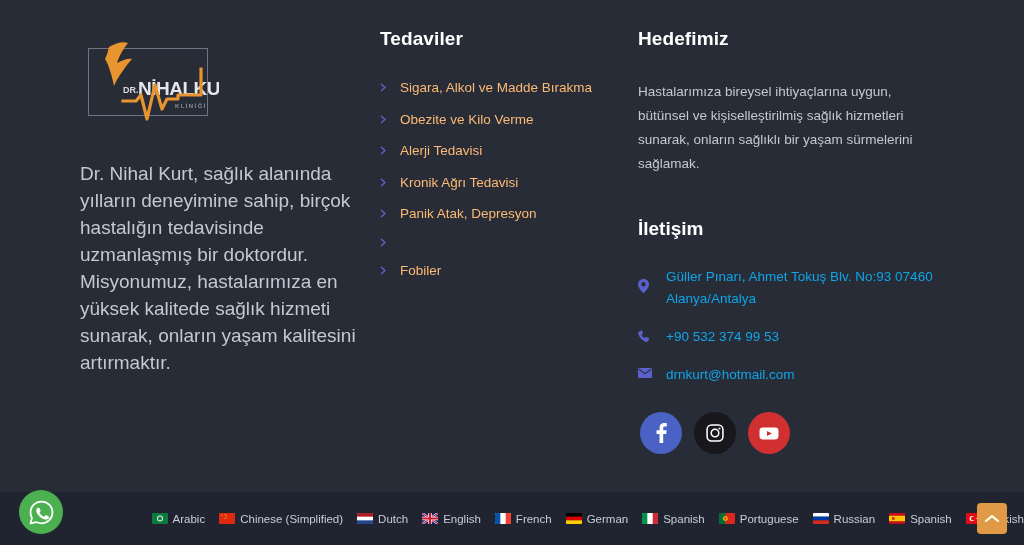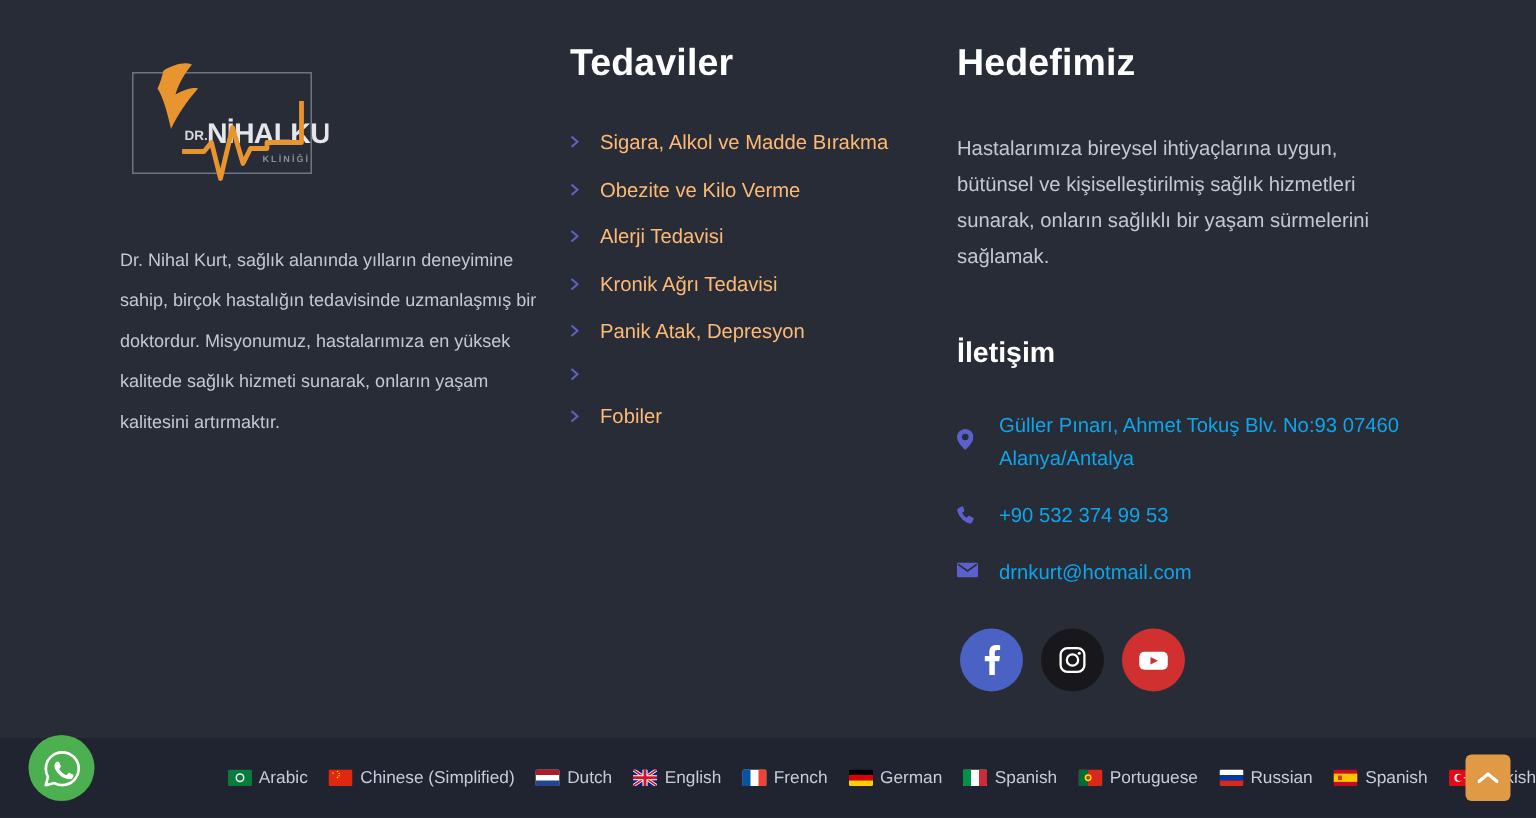--- a/index.html
+++ b/index.html
@@ -45,29 +45,29 @@
     height: 68px;
     border: 1px solid #6f7484;
     margin-left: 8px;
     margin-top: 12px;
   }
   .logo-svg { position: absolute; top: -10px; left: -6px; }
 
   
   .brand-text {
     margin-top: 44px;
-    font-size: 12px;
+    font-size: 19px;
     line-height: 27px;
     color: #c4c8d2;
     width: 280px;
   }
 
   
   .col-heading {
-    font-size: 25px;
+    font-size: 19px;
     font-weight: bold;
     color: #ffffff;
     letter-spacing: 0.1px;
     margin-bottom: 30px;
   }
   .sub-heading {
     font-size: 19px;
     font-weight: bold;
     color: #ffffff;
     margin-top: 42px;

